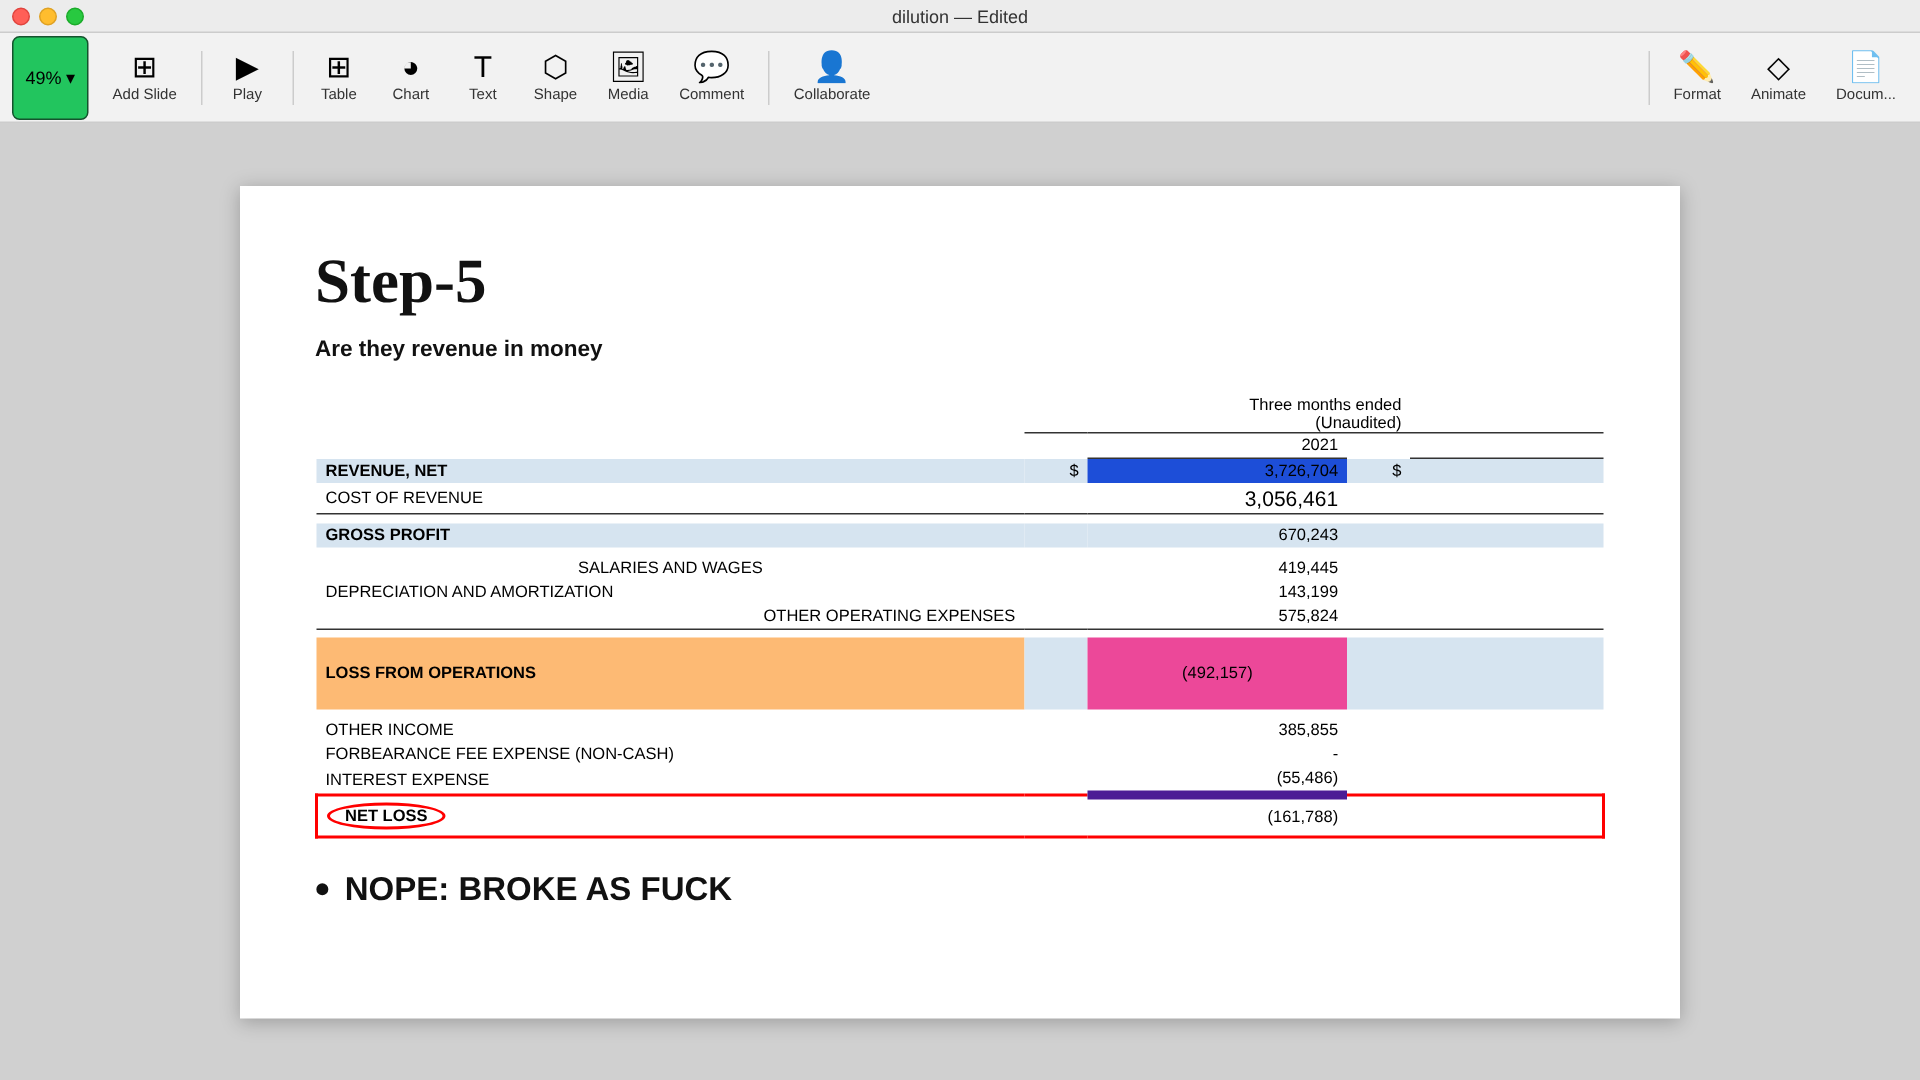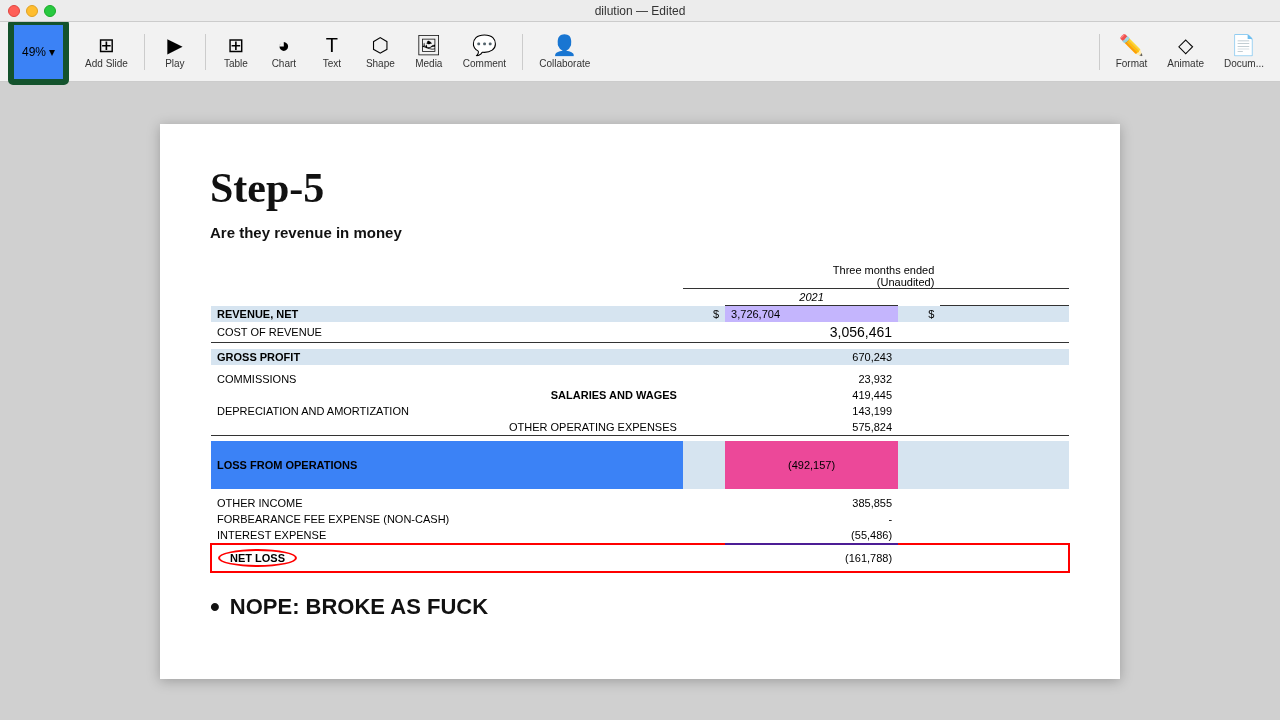--- a/index.html
+++ b/index.html
@@ -69,22 +69,22 @@
     }
     .toolbar-item .label {
       font-size: 10px;
       color: #333;
     }
     .toolbar-zoom {
       display: flex;
       align-items: center;
       gap: 3px;
       padding: 20px 8px;
-      background: #3b82f6;
-      border: 6px solid #14532d;
+      background: #22c55e;
+      border: 1px solid #14532d;
       border-radius: 5px;
       cursor: pointer;
       font-size: 12px;
       margin-right: 4px;
     }
     .toolbar-separator {
       width: 1px;
       height: 36px;
       background: #ccc;
       margin: 0 4px;
@@ -272,30 +272,30 @@
           <td class="label-col"></td>
           <td colspan="3" style="text-align:right; font-size:11px; padding-right:6px; border-bottom: 1px solid #333;">
             <span>Three months ended</span><br>
             <span>(Unaudited)</span>
           </td>
           <td class="col-extra" style="border-bottom:1px solid #333; width:15%"></td>
         </tr>
         <tr>
           <td class="label-col"></td>
           <td></td>
-          <td class="col-2021" style="text-align:center; font-size:11px; padding:2px 6px; border-bottom:1px solid #333;font-style:italic;">2021</td>
+          <td class="col-2021" style="text-align:right; font-size:11px; padding:2px 6px; border-bottom:1px solid #333;">2021</td>
           <td></td>
           <td class="col-extra" style="border-bottom:1px solid #333;"></td>
         </tr>
       </thead>
       <tbody id="fin-table-body">
       <tr>
     <td style="text-align:left; font-size:11px; padding:2px 6px; font-weight:700; background:#d6e4f0; ">REVENUE, NET</td>
     <td style="text-align:right; font-size:11px; padding:2px 6px; background:#d6e4f0; ">$</td>
-    <td style="font-size:11px; padding:2px 6px; background:#c4b5fd; ">3,726,704</td>
+    <td style="text-align:right; font-size:11px; padding:2px 6px; background:#1d4ed8; ">3,726,704</td>
     <td style="text-align:right; font-size:11px; padding:2px 6px; background:#d6e4f0; ">$</td>
     <td style="text-align:right; font-size:11px; padding:2px 6px; background:#d6e4f0; "></td>
   </tr>
           <tr>
     <td style="text-align:left; font-size:11px; padding:2px 6px; font-weight:400;  border-bottom:1px solid #333;">COST OF REVENUE</td>
     <td style="text-align:right; font-size:11px; padding:2px 6px;  border-bottom:1px solid #333;"></td>
     <td style="text-align:right; font-size:14px; padding:2px 6px;  border-bottom:1px solid #333;">3,056,461</td>
     <td style="text-align:right; font-size:11px; padding:2px 6px;  border-bottom:1px solid #333;"></td>
     <td style="text-align:right; font-size:11px; padding:2px 6px;  border-bottom:1px solid #333;"></td>
   </tr>
@@ -306,28 +306,21 @@
     <td style="text-align:left; font-size:11px; padding:2px 6px; font-weight:700; background:#d6e4f0; ">GROSS PROFIT</td>
     <td style="text-align:right; font-size:11px; padding:2px 6px; background:#d6e4f0; "></td>
     <td style="text-align:right; font-size:11px; padding:2px 6px; background:#d6e4f0; ">670,243</td>
     <td style="text-align:right; font-size:11px; padding:2px 6px; background:#d6e4f0; "></td>
     <td style="text-align:right; font-size:11px; padding:2px 6px; background:#d6e4f0; "></td>
   </tr>
           <tr>
             <td colspan="5" style="height:6px;"></td>
           </tr>
           <tr>
-    <td style="text-align:left; font-size:11px; padding:2px 6px; font-weight:400;  ">COMMISSIONS</td>
-    <td style="text-align:right; font-size:11px; padding:2px 6px;  "></td>
-    <td style="text-align:right; font-size:11px; padding:2px 6px;  ">23,932</td>
-    <td style="text-align:right; font-size:11px; padding:2px 6px;  "></td>
-    <td style="text-align:right; font-size:11px; padding:2px 6px;  "></td>
-  </tr>
-          <tr>
-    <td style="text-align:right; font-size:11px; padding:2px 6px; font-weight:700;  ">SALARIES AND WAGES</td>
+    <td style="text-align:center; font-size:11px; padding:2px 6px; font-weight:400;  ">SALARIES AND WAGES</td>
     <td style="text-align:right; font-size:11px; padding:2px 6px;  "></td>
     <td style="text-align:right; font-size:11px; padding:2px 6px;  ">419,445</td>
     <td style="text-align:right; font-size:11px; padding:2px 6px;  "></td>
     <td style="text-align:right; font-size:11px; padding:2px 6px;  "></td>
   </tr>
           <tr>
     <td style="text-align:left; font-size:11px; padding:2px 6px; font-weight:400;margin-left:34px;  ">DEPRECIATION AND AMORTIZATION</td>
     <td style="text-align:right; font-size:11px; padding:2px 6px;  "></td>
     <td style="text-align:right; font-size:11px; padding:2px 6px;  ">143,199</td>
     <td style="text-align:right; font-size:11px; padding:2px 6px;  "></td>
@@ -337,21 +330,21 @@
     <td style="text-align:right; font-size:11px; padding:2px 6px; font-weight:400;  border-bottom:1px solid #333;">OTHER OPERATING EXPENSES</td>
     <td style="text-align:right; font-size:11px; padding:2px 6px;  border-bottom:1px solid #333;"></td>
     <td style="text-align:right; font-size:11px; padding:2px 6px;  border-bottom:1px solid #333;">575,824</td>
     <td style="text-align:right; font-size:11px; padding:2px 6px;  border-bottom:1px solid #333;"></td>
     <td style="text-align:right; font-size:11px; padding:2px 6px;  border-bottom:1px solid #333;"></td>
   </tr>
           <tr>
             <td colspan="5" style="height:6px;"></td>
           </tr>
           <tr>
-    <td style="text-align:left; font-size:11px; padding:2px 6px; font-weight:700; background:#3b82f6; ">LOSS FROM OPERATIONS</td>
+    <td style="text-align:left; font-size:11px; padding:2px 6px; font-weight:700; background:#fdba74; ">LOSS FROM OPERATIONS</td>
     <td style="text-align:right; font-size:11px; padding:2px 6px; background:#d6e4f0; "></td>
     <td style="text-align:center; font-size:11px; padding:18px 6px; background:#ec4899; ">(492,157)</td>
     <td style="text-align:right; font-size:11px; padding:2px 6px; background:#d6e4f0; "></td>
     <td style="text-align:right; font-size:11px; padding:2px 6px; background:#d6e4f0; "></td>
   </tr>
           <tr>
             <td colspan="5" style="height:6px;"></td>
           </tr>
           <tr>
     <td style="text-align:left; font-size:11px; padding:2px 6px; font-weight:400;  ">OTHER INCOME</td>
@@ -363,21 +356,21 @@
           <tr>
     <td style="text-align:left; font-size:11px; padding:2px 6px; font-weight:400;  ">FORBEARANCE FEE EXPENSE (NON-CASH)</td>
     <td style="text-align:right; font-size:11px; padding:2px 6px;  "></td>
     <td style="text-align:right; font-size:11px; padding:2px 6px;  ">-</td>
     <td style="text-align:right; font-size:11px; padding:2px 6px;  "></td>
     <td style="text-align:right; font-size:11px; padding:2px 6px;  "></td>
   </tr>
           <tr>
     <td style="text-align:left; font-size:11px; padding:2px 6px; font-weight:400;  border-bottom:1px solid #333;">INTEREST EXPENSE</td>
     <td style="text-align:right; font-size:11px; padding:2px 6px;  border-bottom:1px solid #333;"></td>
-    <td style="text-align:right; font-size:11px; padding:2px 6px;  border-bottom:2px solid #4c1d95;">(55,486)</td>
+    <td style="text-align:right; font-size:11px; padding:2px 6px;  border-bottom:6px solid #4c1d95;">(55,486)</td>
     <td style="text-align:right; font-size:11px; padding:2px 6px;  border-bottom:1px solid #333;"></td>
     <td style="text-align:right; font-size:11px; padding:2px 6px;  border-bottom:1px solid #333;"></td>
   </tr>
           <tr style="border: none; outline: none;">
       <td style="padding: 4px 6px; text-align: left; border-top: 2px solid red; border-bottom: 2px solid red; border-left: 2px solid red;">
         <span style="display:inline-block; border:2px solid red; border-radius:50%; padding:1px 10px; font-weight:700; font-size:11px;">NET LOSS</span>
       </td>
       <td style="border-top: 2px solid red; border-bottom: 2px solid red;"></td>
       <td style="text-align: right; font-size: 11px; padding: 4px 6px; border-top: 2px solid red; border-bottom: 2px solid red;">(161,788)</td>
       <td style="border-top: 2px solid red; border-bottom: 2px solid red;"></td>

